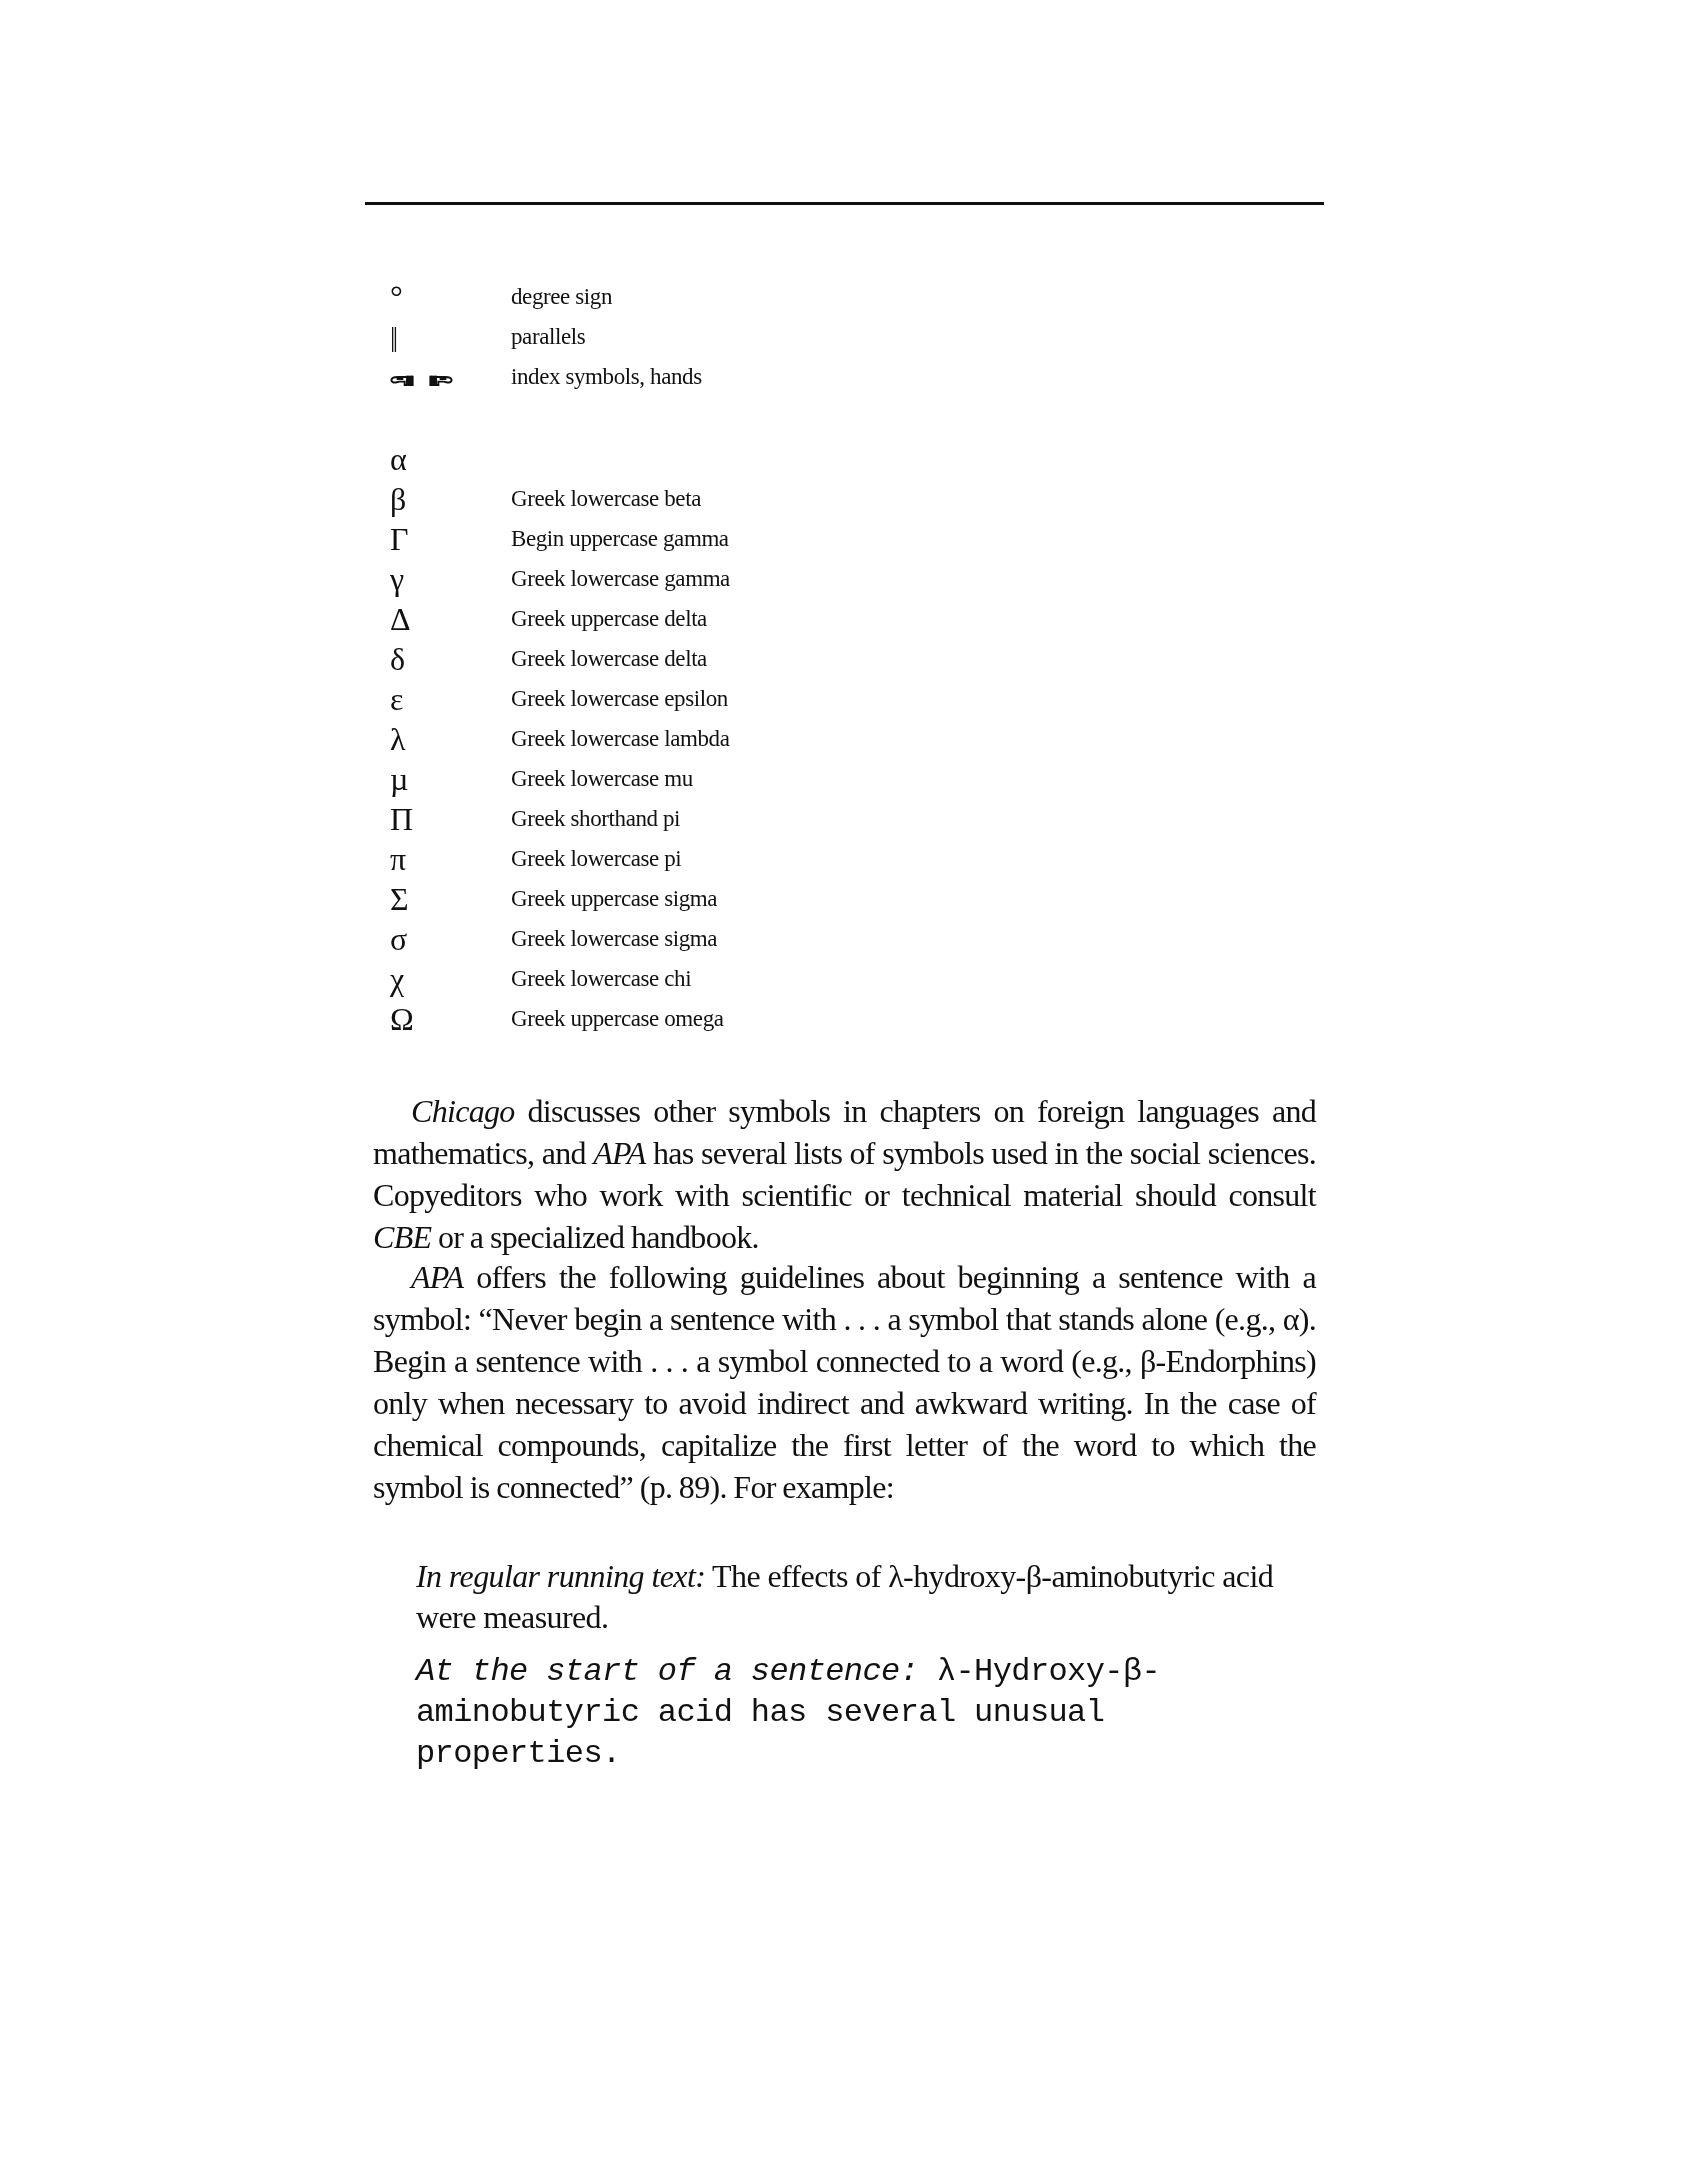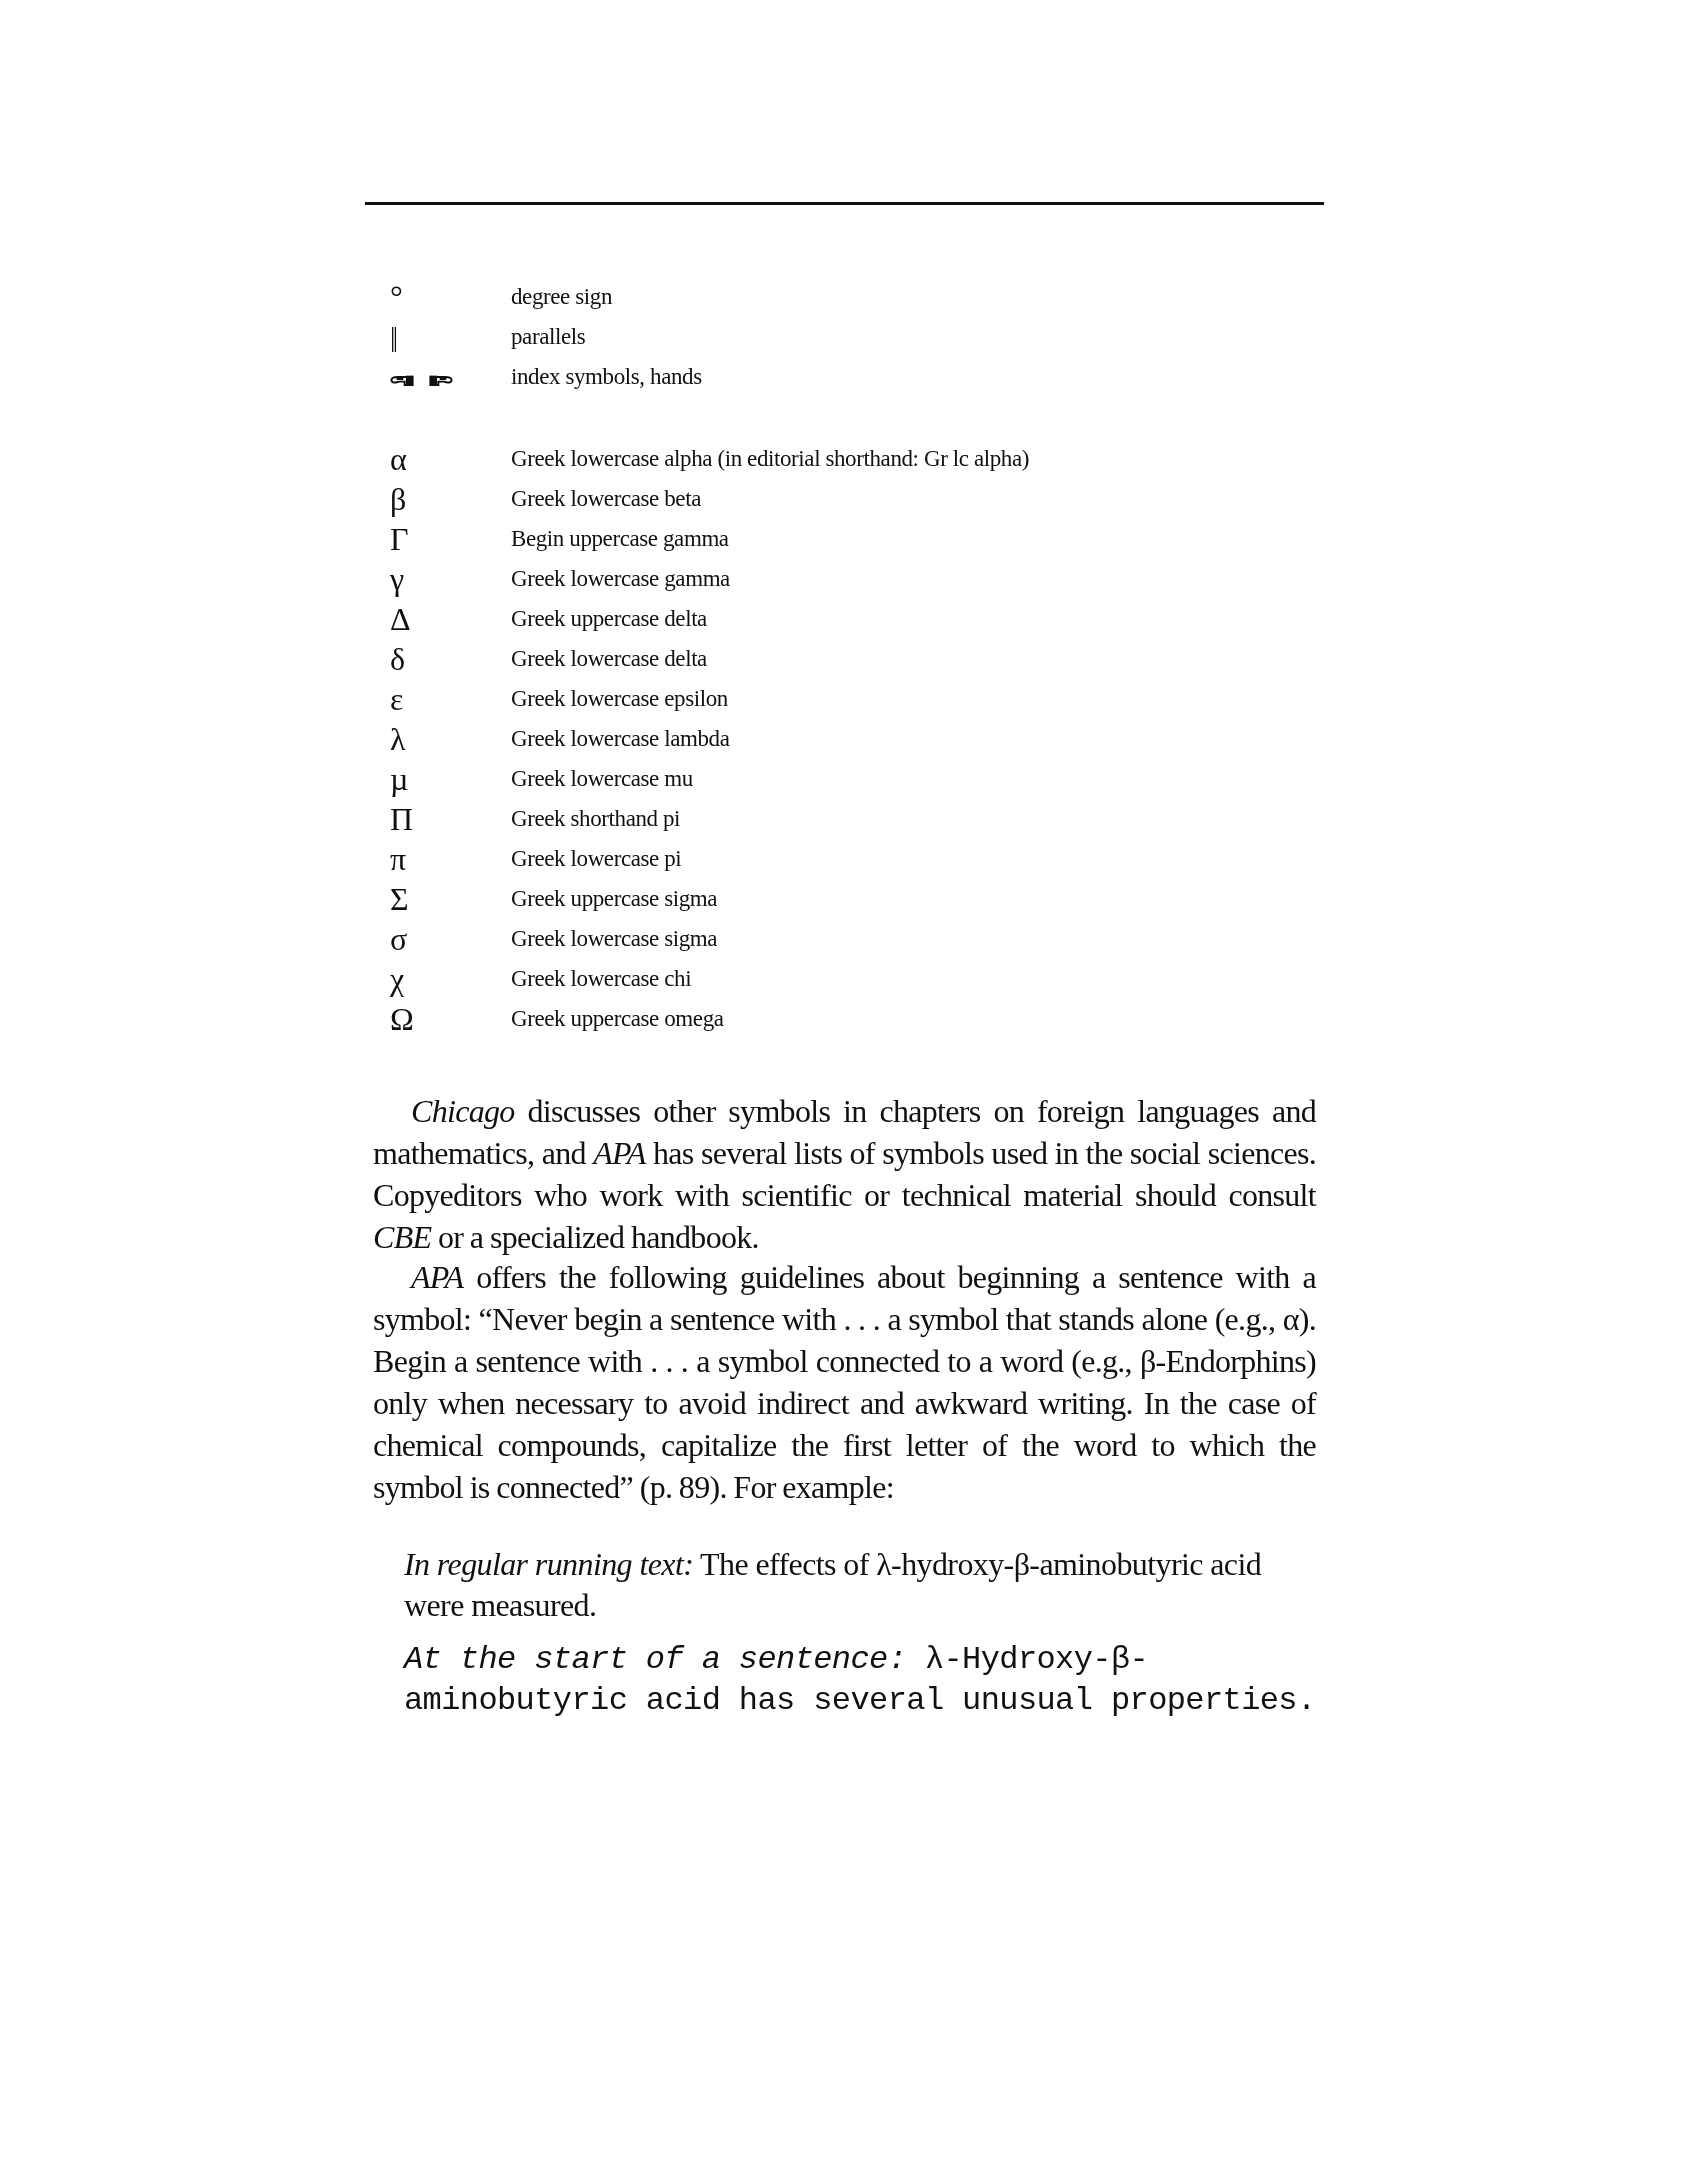--- a/index.html
+++ b/index.html
@@ -49,21 +49,21 @@
     position: absolute; left: 365px; width: 959px;
     font-size: 32px; line-height: 42px; text-align: justify;
     letter-spacing: -0.7px; word-spacing: -0.7px;
   }
   .body-text p { margin: 8px; text-indent: 38px; }
   .p1 { top: 1082px; }
   .p2 { top: 1248px; }
 
   
   .examples { position: absolute; left: 404px; width: 913px; font-size: 32px; line-height: 41px; letter-spacing: -0.6px; }
-  .examples .ex { margin: 0; }
+  .examples .ex { margin: 12px; }
   .ex1 { top: 1544px; }
   .ex2 { top: 1639px; font-family: Liberation Mono, monospace; }
   em, .it { font-style: italic; }
 </style>
 </head>
 <body>
 
 <div class="page">
 
   <div class="head-rule"></div>
@@ -88,21 +88,20 @@
           <rect x="2" y="4" width="10" height="14" fill="#111"></rect>
         </svg>
       </span>
       <span class="desc">index symbols, hands</span>
     </div>
   </div>
 
   <div class="symbol-list list-b">
     <div class="symbol-row">
         <span class="sym">α</span>
-        <span class="desc">Greek lowercase alpha (in editorial shorthand: Gr lc alpha)</span>
       </div>
     <div class="symbol-row">
         <span class="sym">β</span>
         <span class="desc">Greek lowercase beta</span>
       </div>
     <div class="symbol-row">
         <span class="sym">Γ</span>
         <span class="desc">Begin uppercase gamma</span>
       </div>
     <div class="symbol-row">

